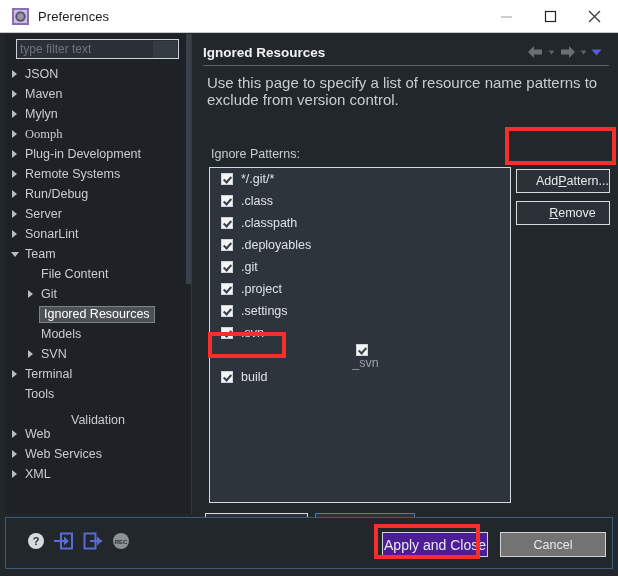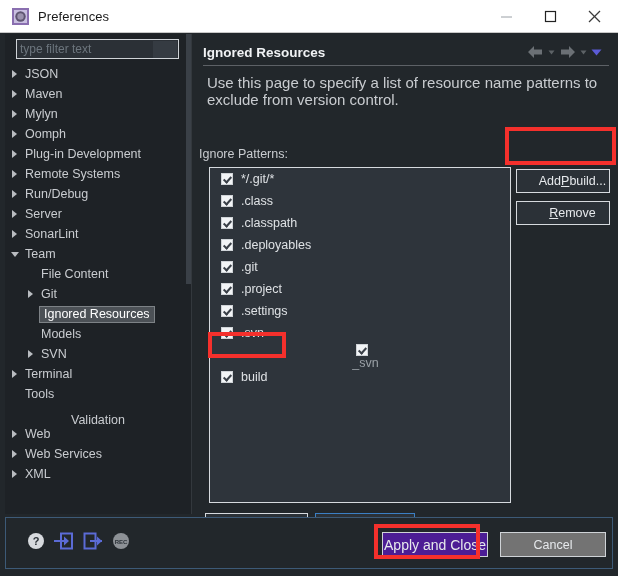--- a/index.html
+++ b/index.html
@@ -229,21 +229,21 @@
   #desc {
     position: absolute;
     left: 8px; top: 40px;
     width: 396px;
     font-size: 15px;
     color: #c9ccd0;
     line-height: 17px;
   }
   #ignore-label {
     position: absolute;
-    left: 0; top: 113px;
+    left: 12px; top: 113px;
     font-size: 12.5px;
     color: #c9ccd0;
   }
 
   #pattern-list {
     position: absolute;
     left: 10px; top: 133px;
     width: 302px;
     height: 336px;
     background: #2e343b;
@@ -431,21 +431,21 @@
             <span class="label-box">JSON</span>
           </div>
           <div class="tree-row" style="padding-left: 0px;">
             <span class="arrow collapsed"></span>
             <span class="label-box">Maven</span>
           </div>
           <div class="tree-row" style="padding-left: 0px;">
             <span class="arrow collapsed"></span>
             <span class="label-box">Mylyn</span>
           </div>
-          <div class="tree-row" style="padding-left: 0px;">
+          <div class="tree-row" style="padding-left: 0px; font-family: Liberation Serif, serif;">
             <span class="arrow collapsed"></span>
             <span class="label-box">Oomph</span>
           </div>
           <div class="tree-row" style="padding-left: 0px;">
             <span class="arrow collapsed"></span>
             <span class="label-box">Plug-in Development</span>
           </div>
           <div class="tree-row" style="padding-left: 0px;">
             <span class="arrow collapsed"></span>
             <span class="label-box">Remote Systems</span>
@@ -586,21 +586,21 @@
               <span class="cb"></span>
               <span>build</span>
             </div>
           </div>
         <div id="list-scroll"></div>
       </div>
 
       <div class="side-btn" id="btn-add-pattern">
         <span>Add </span>
           <span class="mn">P</span>
-          <span>build...</span>
+          <span>attern...</span>
       </div>
 
       <div class="side-btn" id="btn-remove">
         <span></span>
           <span class="mn">R</span>
           <span>emove</span>
       </div>
     </div>
 
     <div id="btn-restore">

